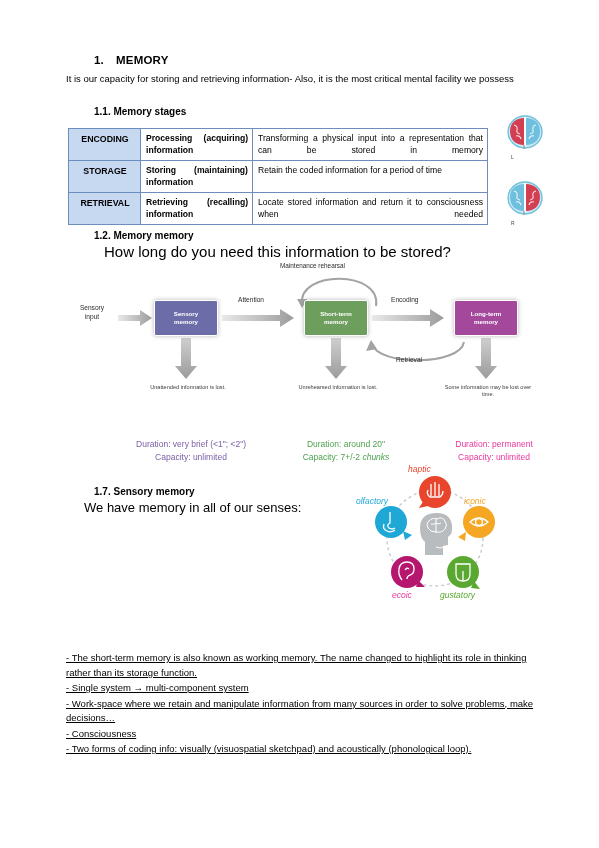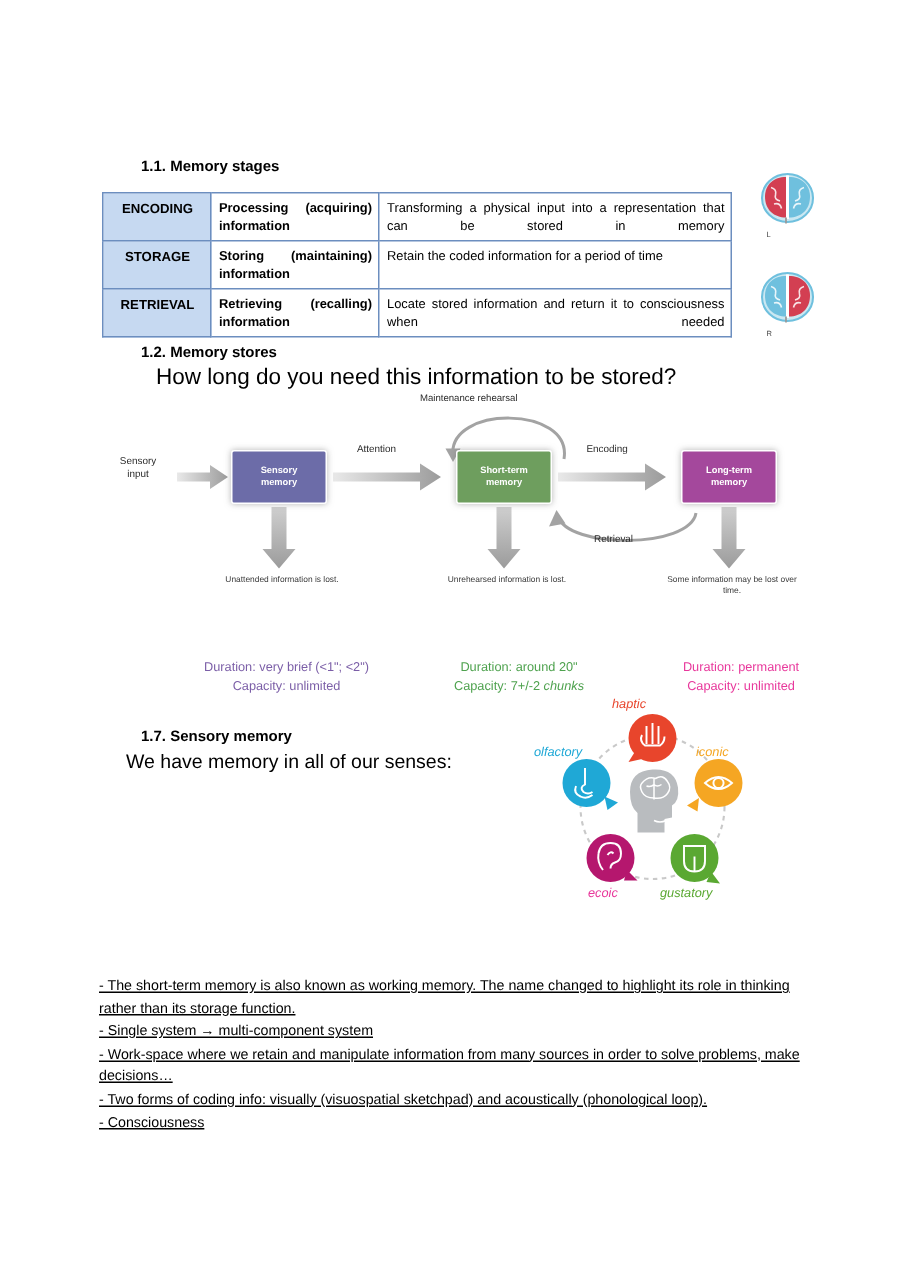--- a/index.html
+++ b/index.html
@@ -106,20 +106,26 @@
   #sec2 { position:absolute; left:66px; top:620px; width:470px; }
   #h-concept { margin-top:5px; }
   #bullets { position:absolute; left:64px; top:651px; width:470px;text-decoration:underline; }
   #bullets > div { margin-bottom:1px; }
 </style>
 </head>
 <body>
 
 <div class="page">
 
+  <div id="sec1">
+    <div class="h1">
+      <span class="num">1.</span><span>MEMORY</span>
+    </div>
+    <div id="sec1-intro" class="body-text">It is our capacity for storing and retrieving information- Also, it is the most critical mental facility we possess</div>
+  </div>
 
   <div class="h2" id="h-stages">
     <span>1.1.</span>
     <span>Memory stages</span>
   </div>
 
   <table id="stages-table">
     <tbody>
       <tr>
         <td class="c1">ENCODING</td>
@@ -176,21 +182,21 @@
           <path d="M29 24 q-4 -1 -5 3"></path>
       </g>
       <rect x="19" y="5" width="2" height="29" fill="#ffffff"></rect>
       <path d="M19 33 l0 4" stroke="#9a9a9a" stroke-width="1.2" fill="none"></path>
     </svg>
     <span class="brain-lbl">R</span>
   </div>
 
   <div class="h2" id="h-stores">
     <span>1.2.</span>
-    <span>Memory stores</span>
+    <span>Memory memory</span>
   </div>
   <div id="stores-q">How long do you need this information to be stored?</div>
 
   <div id="flow">
 
     <svg width="470" height="200" style="position:absolute;left:0;top:0;">
       <defs>
         <linearGradient id="gArr" x1="0" y1="0" x2="1" y2="0">
           <stop offset="0%" stop-color="#e9e9e9"></stop>
             <stop offset="100%" stop-color="#9b9b9b"></stop>
@@ -341,17 +347,17 @@
     <div class="wlab" style="left:100px; top:120px; color:#5AA832;">gustatory</div>
     <div class="wlab" style="left:52px; top:120px; color:#E8379B;">ecoic</div>
     <div class="wlab" style="left:16px; top:26px; color:#1FA8D6;">olfactory</div>
   </div>
 
 
   <div id="bullets">
     <div class="bullet">- The short-term memory is also known as working memory. The name changed to highlight its role in thinking rather than its storage function.</div>
     <div class="bullet">- Single system → multi-component system</div>
     <div class="bullet">- Work-space where we retain and manipulate information from many sources in order to solve problems, make decisions…</div>
+    <div class="bullet">- Consciousness</div>
     <div class="bullet">- Two forms of coding info: visually (visuospatial sketchpad) and acoustically (phonological loop).</div>
-    <div class="bullet">- Consciousness</div>
   </div>
 
 </div>
 
 </body></html>

